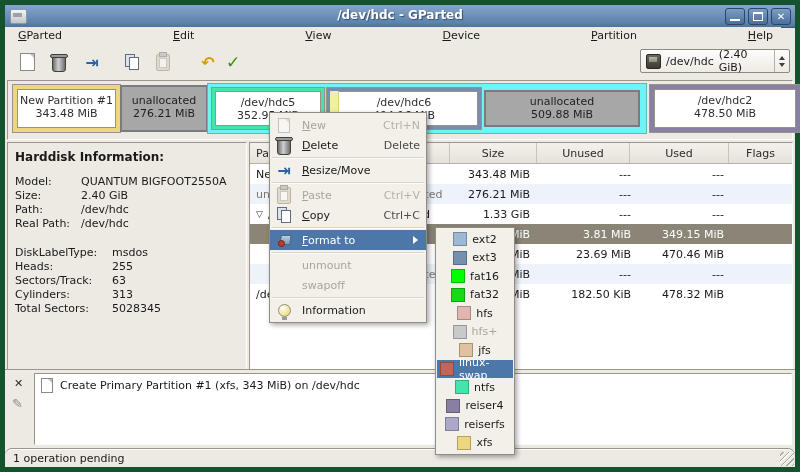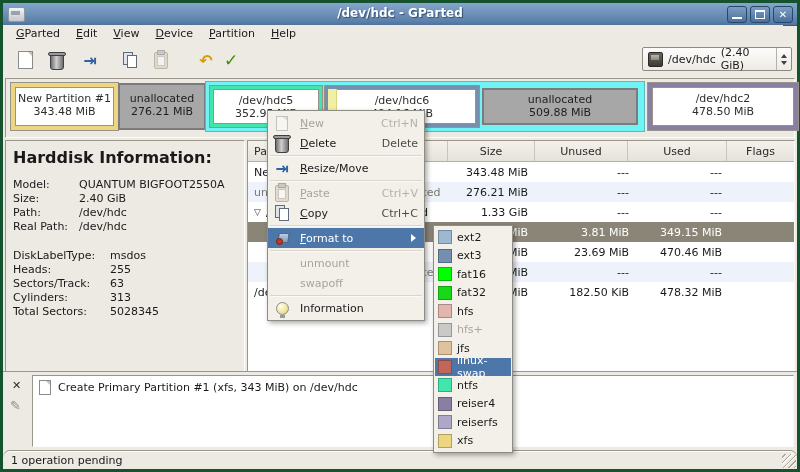--- a/index.html
+++ b/index.html
@@ -1,36 +1,36 @@
 <!DOCTYPE html>
 <html><head>
 <meta charset="utf-8">
 <style>
   html,body{margin:0;padding:0;}
   body{width:800px;height:472px;overflow:hidden;background:#d8d4cd;
        font-family:"DejaVu Sans","Liberation Sans",sans-serif;font-size:11px;color:#1a1a1a;}
-  .window{position:absolute;inset:0;background:#ede9e3;border:3px solid #14532d;box-sizing:border-box;}
+  .window{position:absolute;inset:0;background:#ede9e3;border:5px solid #14532d;box-sizing:border-box;}
 
   
   .titlebar{position:absolute;left:0;top:0;right:0;height:22px;
             background:linear-gradient(#85a6cb,#5d82ab 80%,#4f739b);border-bottom:1px solid #38597e;}
   .app-icon{position:absolute;left:5px;top:4px;width:15px;height:13px;border:1px solid #8b9aab;border-radius:2px;
             background:linear-gradient(#f4f4f4,#c3c6cb);}
   .app-icon::after{content:"";position:absolute;left:2px;top:3px;width:9px;height:4px;background:#9aa3ad;}
   .win-title{position:absolute;left:0;right:0;top:3px;text-align:center;color:#fff;font-weight:bold;font-size:12px;
              text-shadow:1px 1px 1px #35506e;}
   .winbtns{position:absolute;right:4px;top:3px;display:flex;gap:3px;}
   .winbtn{position:relative;width:18px;height:15px;border:1px solid #27486b;border-radius:3px;
           background:linear-gradient(#7c9ec4,#49709b);}
   .wb-min::before{content:"";position:absolute;left:4px;right:4px;bottom:3px;height:2px;background:#fff;}
   .wb-max::before{content:"";position:absolute;left:4px;right:4px;top:3px;bottom:3px;border:1px solid #fff;border-top-width:2px;}
   .wb-close::before{content:"✕";position:absolute;left:0;right:0;top:0;text-align:center;color:#fff;font-size:10px;font-weight:bold;line-height:15px;}
 
   
-  .menubar{position:absolute;left:0;right:14px;top:22px;height:18px;display:flex;align-items:center;padding-left:5px;background:#ede9e3;}
+  .menubar{position:absolute;left:0;right:14px;top:22px;height:18px;display:flex;align-items:center;padding-left:5px;background:#ede9e3;justify-content:space-between;}
   .menu-item{padding:1px 8px 2px 8px;}
   u{text-decoration:underline;}
 
   
   .toolbar{position:absolute;left:0;right:0;top:40px;height:34px;background:#ede9e3;}
   .tbtn{position:absolute;top:4px;width:26px;height:26px;display:flex;align-items:center;justify-content:center;}
   .tbtn.disabled{opacity:.4;}
   .glyph{font-weight:bold;}
   .g-resize::before{content:"⇥";color:#2f62a0;font-size:16px;}
   .g-undo::before{content:"↶";color:#d79b00;font-size:16px;}
@@ -78,21 +78,21 @@
   .punalloc{position:absolute;top:6px;height:47px;background:#a7a7a7;border:2px solid #7b7b7b;box-sizing:border-box;
             text-align:center;color:#1e1e1e;padding-top:7px;}
   .ext-frame{position:absolute;top:5px;height:49px;background:#6ff3f4;box-shadow:0 0 0 1px #5ab9ba;}
   .ext-frame .pbox{top:4px;height:41px;border-width:3px;}
   .ext-frame .punalloc{top:6px;height:37px;padding-top:3px;}
   .used-strip{position:absolute;left:0;top:0;bottom:0;width:8px;background:#f1efa3;border-right:1px solid #d9d67a;}
 
   
   .infopanel{position:absolute;left:2px;top:137px;width:240px;bottom:97px;box-sizing:border-box;
              border:1px solid;border-color:#9b968c #fdfcfa #fdfcfa #9b968c;background:#ede9e3;padding:7px 0 0 7px;}
-  .info-title{font-weight:bold;font-size:16px;margin-bottom:11px;}
+  .info-title{font-weight:bold;font-size:12px;margin-bottom:11px;}
   .info-row{display:flex;height:14px;line-height:14px;}
   .info-row .lbl{font-weight:normal;}
   .g1 .lbl{width:66px;}
   .g2 .lbl{width:97px;}
   .info-gap{height:15px;}
 
   
   .ptable{position:absolute;left:244px;top:137px;right:2px;bottom:97px;box-sizing:border-box;background:#fff;
           border:1px solid;border-color:#9b968c #fdfcfa #fdfcfa #9b968c;overflow:hidden;}
   .thead{height:20px;background:linear-gradient(#f4f1ec,#e6e2da);border-bottom:1px solid #b7b2a8;display:flex;color:#2a2a2a;}
@@ -137,21 +137,21 @@
   .mi.disabled{color:#a8a49c;}
   .mi.disabled .mi-shortcut{color:#b5b1a9;}
   .mi.disabled .mi-icon{opacity:.45;}
   .mi.hl{background:#4c77a8;color:#fff;}
   .mi-arrow{margin-left:auto;width:0;height:0;border:4px solid transparent;border-left:5px solid #fff;margin-right:-2px;}
   .msep{height:1px;background:#d9d5cd;box-shadow:0 1px 0 #fbfaf8;margin:2px 2px;}
 
   
   .smenu{position:absolute;left:430px;top:222px;width:80px;z-index:11;background:#f3f0ea;border:1px solid #8f8c85;
          box-shadow:2px 2px 5px rgba(0,0,0,.35);padding:2px 1px;box-sizing:border-box;}
-  .smi{height:18.5px;display:flex;align-items:center;gap:5px;padding:0 3px;}
+  .smi{height:18.5px;display:flex;align-items:center;gap:5px;padding:0 3px;justify-content:center;}
   .smi .fsw2{width:12px;height:12px;border:1px solid rgba(0,0,0,.25);flex:none;}
   .smi.selected{background:#4c77a8;color:#fff;}
   .smi.disabled{color:#aaa69e;}
 </style>
 </head>
 <body>
 
 <div class="window">
 
   <div class="titlebar">

